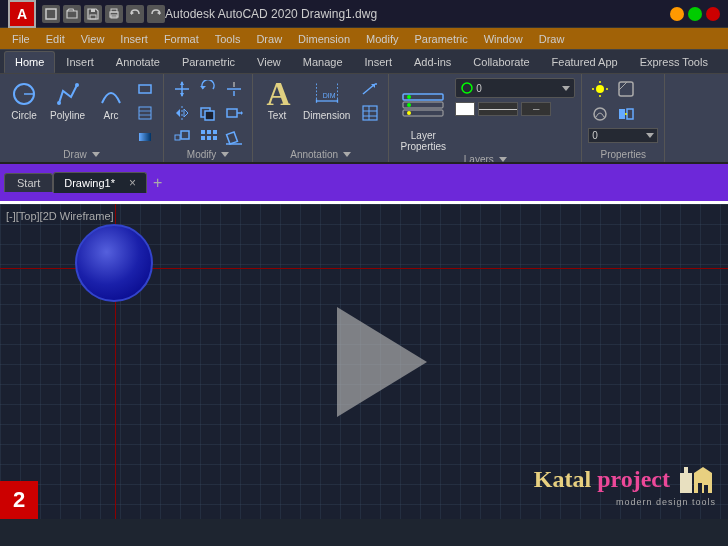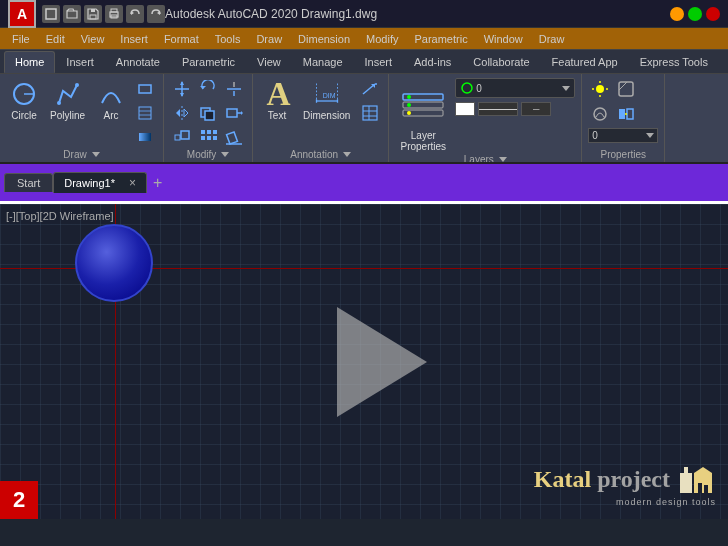--- a/index.html
+++ b/index.html
@@ -721,21 +721,21 @@
   <div class="grid-overlay"></div>
   <div class="axis-h"></div>
   <div class="axis-v"></div>
   <div class="circle-shape"></div>
   <div class="viewport-label">[-][Top][2D Wireframe]</div>
   <div class="play-btn"></div>
 
   <div class="watermark">
     <div class="watermark-logo">
       <span>Katal</span>
-      <span style="color:#a3a3a3;">project</span>
+      <span style="color:#ec4899;">project</span>
       <svg width="40" height="32" viewBox="0 0 40 32" style="display:inline-block;vertical-align:middle;">
         <rect x="4" y="8" width="12" height="20" fill="#e8e0c0"></rect>
         <rect x="8" y="2" width="4" height="6" fill="#e8e0c0"></rect>
         <rect x="18" y="14" width="18" height="14" fill="#e8d080"></rect>
         <polygon points="18,14 36,14 36,8 27,2 18,8" fill="#e8d080"></polygon>
         <rect x="22" y="18" width="4" height="10" fill="#1a2030"></rect>
         <rect x="28" y="20" width="4" height="8" fill="#1a2030"></rect>
       </svg>
     </div>
     <div class="watermark-sub">modern design tools</div>

